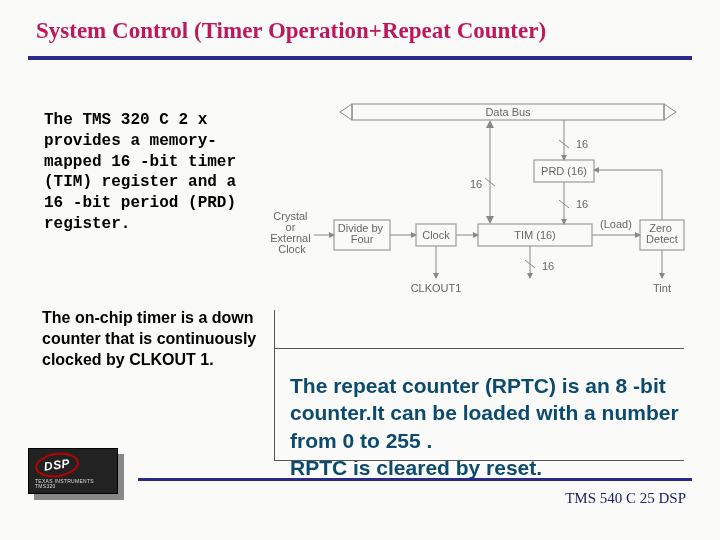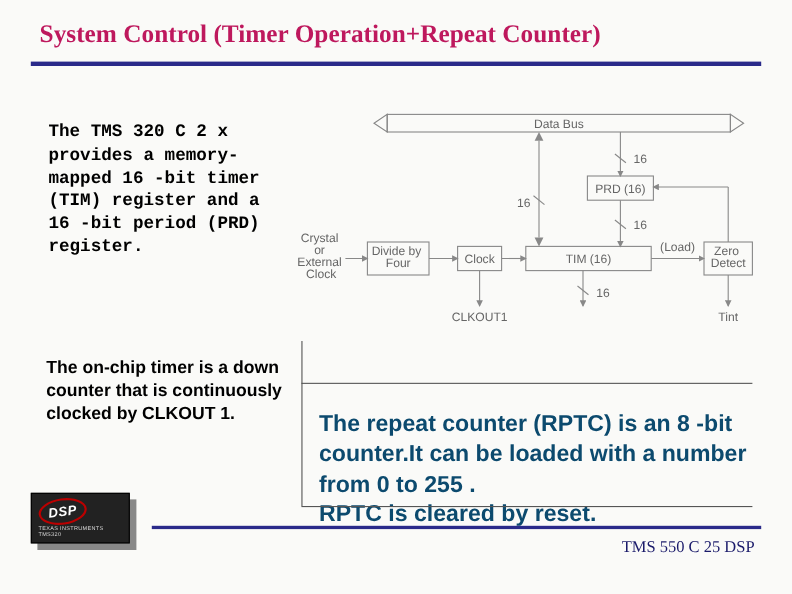--- a/index.html
+++ b/index.html
@@ -41,21 +41,20 @@
   }
   .para2 {
     position: absolute;
     top: 308px;
     left: 42px;
     width: 220px;
     font-size: 16px;
     font-weight: bold;
     line-height: 1.3;
     color: #000;
-    margin-top: 17px;
   }
   .para3 {
     position: absolute;
     top: 372px;
     left: 290px;
     width: 400px;
     font-size: 21px;
     font-weight: bold;
     line-height: 1.3;
     color: #0c4a6e;
@@ -254,21 +253,21 @@
   <text x="394" y="192" text-anchor="middle">Tint</text>
 </svg>
 
 <div class="vline"></div>
 <div class="hline-upper"></div>
 <div class="para3" style="white-space:pre-line">The repeat counter (RPTC) is an 8 -bit counter.It can be loaded with a number from 0 to 255 .
  RPTC is cleared by reset.</div>
 <div class="hline-lower"></div>
 
 <div class="footer-rule"></div>
-<div class="footer-text">TMS 550 C 25 DSP</div>
+<div class="footer-text">TMS 540 C 25 DSP</div>
 
 <div class="logo">
   <div class="logo-shadow"></div>
   <div class="logo-body">
     <div class="logo-ellipse">
         <span class="logo-dsp">DSP</span>
       </div>
     <div class="logo-ti">
       <span>TEXAS INSTRUMENTS</span><br>
       <span>TMS320</span>

